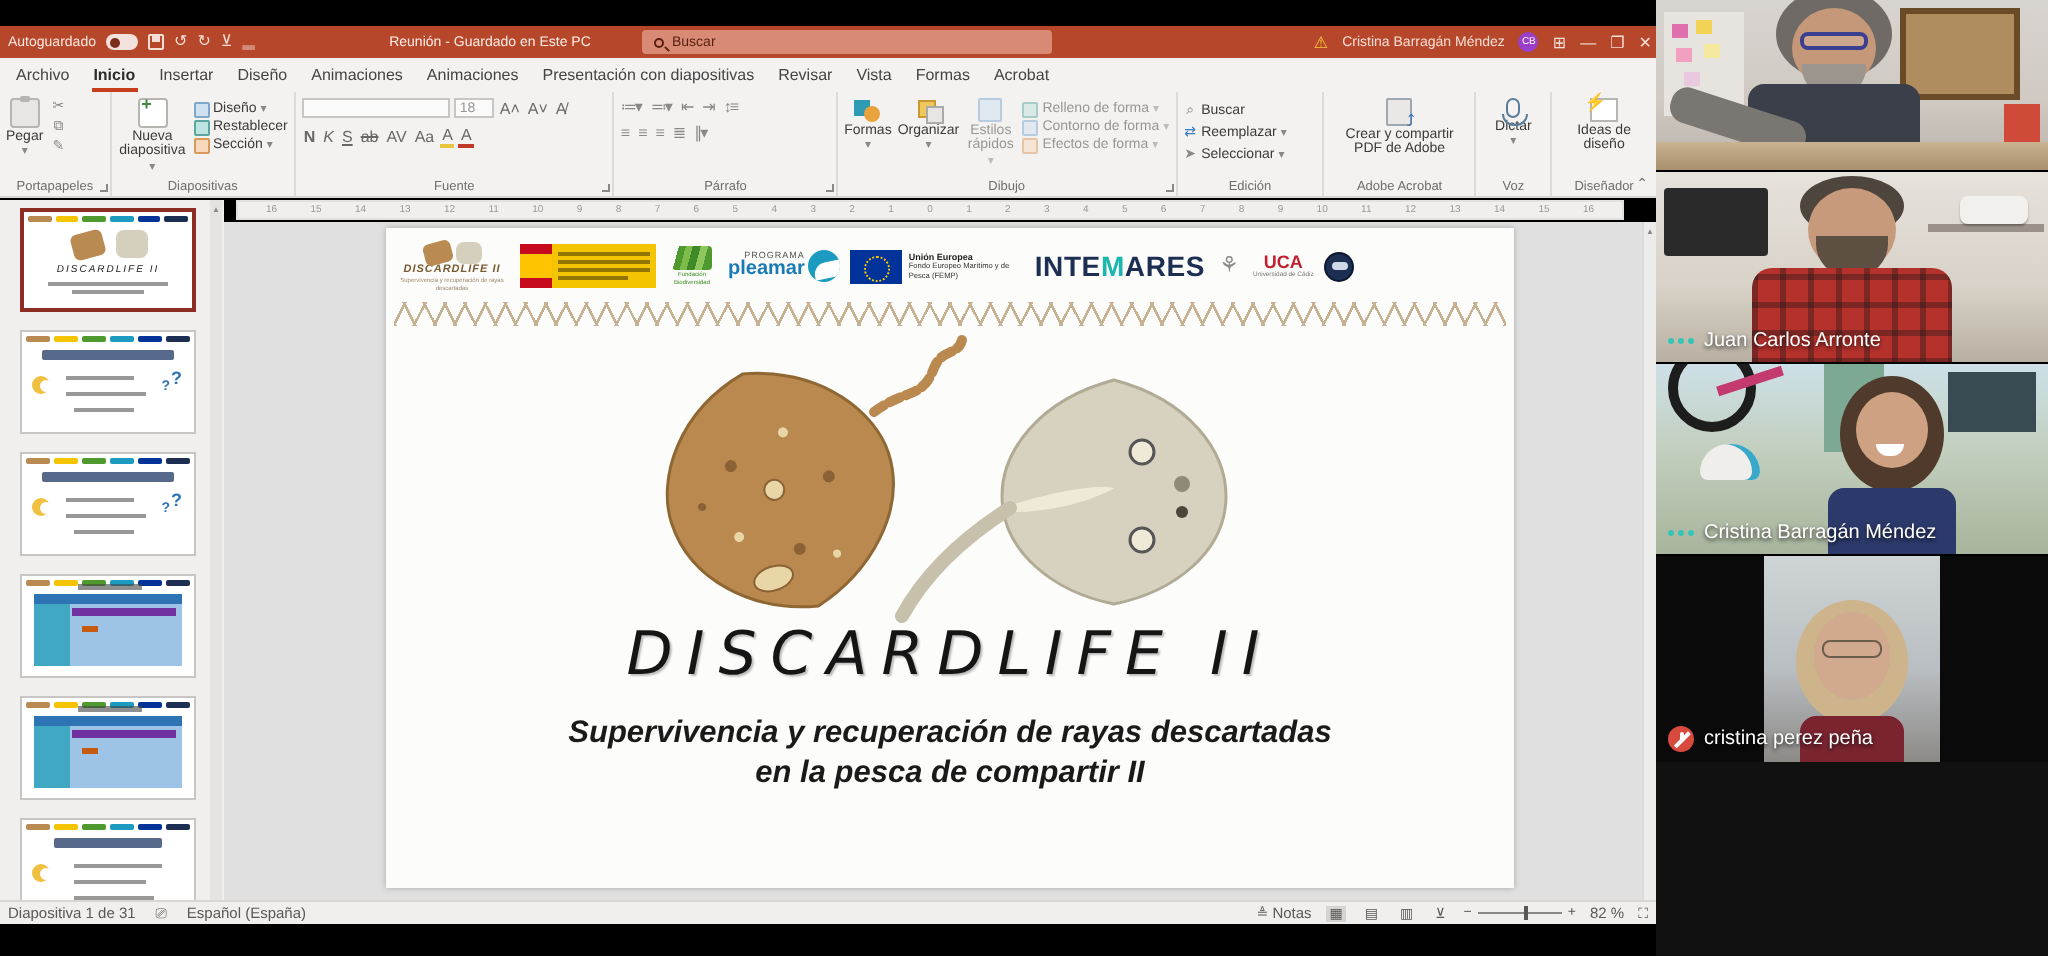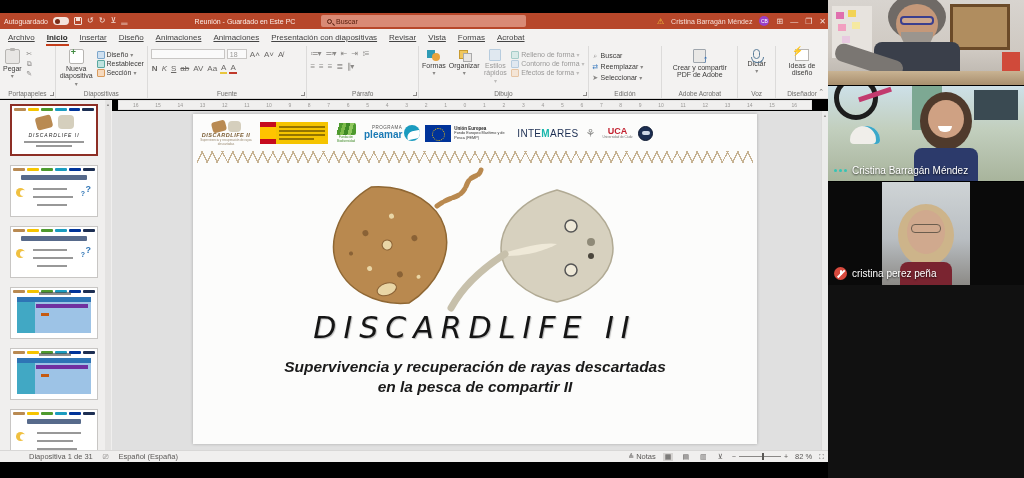--- a/index.html
+++ b/index.html
@@ -23,21 +23,21 @@
   .search-pill { position:absolute; left:321px; top:2px; width:205px; height:12px; background:#d98a75; border-radius:2px; display:flex; align-items:center; gap:4px; padding-left:6px; color:#59200f; }
   .mag { width:5px; height:5px; border:1px solid #59200f; border-radius:50%; position:relative; flex:0 0 auto; }
   .mag::after { content:""; position:absolute; left:4px; top:4px; width:3px; height:1px; background:#59200f; transform:rotate(45deg); }
   .tb-right { position:absolute; right:2px; top:0; height:16px; display:flex; align-items:center; gap:7px; }
   .warn { color:#f7c83d; font-size:8px; }
   .avatar { width:10px; height:10px; border-radius:50%; background:#9a3fc7; color:#fff; font-size:5px; display:flex; align-items:center; justify-content:center; }
   .winctl { color:#f3ded6; font-size:8px; }
 
   .tabrow { position:absolute; left:0; top:29px; width:828px; height:17px; background:#f3f2f1; display:flex; align-items:center; }
   .tabs { display:flex; align-items:center; gap:0; padding-left:2px; }
-  .tab { font-size:8px; color:#444; padding:3px 6px 4px; position:relative; white-space:nowrap;text-decoration:underline; }
+  .tab { font-size:8px; color:#444; padding:3px 6px 4px; position:relative; white-space:nowrap; }
   .tab.active { color:#2b2b2b; font-weight:bold; }
   .tab.active::after { content:""; position:absolute; left:5px; right:5px; bottom:0; height:2px; background:#c43e1c; }
   .tabrow-right { position:absolute; right:3px; top:1px; display:flex; gap:4px; }
   .pill-btn { display:flex; align-items:center; gap:3px; font-size:8px; color:#b0402a; background:#fbfaf9; border:1px solid #e2e0de; padding:2px 6px; border-radius:2px; }
   .share-glyph { width:7px; height:7px; position:relative; }
   .share-glyph::before { content:"↱"; font-size:8px; color:#b0402a; position:absolute; top:-2px; }
   .comment-glyph { width:8px; height:6px; border:1px solid #b0402a; border-radius:1px; position:relative; }
   .comment-glyph::after { content:""; position:absolute; left:1px; bottom:-3px; border:2px solid transparent; border-top-color:#b0402a; }
 
   .ribbon { position:absolute; left:0; top:46px; width:828px; height:53px; background:#f3f2f1; display:flex; font-size:7px; color:#3b3a39; border-bottom:1px solid #d8d7d6; }
@@ -130,39 +130,39 @@
   .pleamar-prog { font-size:4.5px; color:#555; letter-spacing:.5px; }
   .pleamar-name { font-size:10px; font-weight:bold; color:#1a7ab5; }
   .pleamar-circ { width:16px; height:16px; border-radius:50%; background:#1a9bbf; position:relative; overflow:hidden; }
   .pleamar-circ::after { content:""; position:absolute; left:3px; top:6px; width:14px; height:8px; background:#fff; border-radius:6px 0 0 0; transform:rotate(-12deg); }
   .eu-block { flex:0 0 auto; display:flex; gap:3px; align-items:center; }
   .eu-flag { width:26px; height:17px; background:#003399; position:relative; }
   .eu-flag::after { content:""; position:absolute; left:7px; top:3px; width:11px; height:11px; border-radius:50%; border:1.5px dotted #ffcc00; }
   .eu-txt { line-height:1.15; }
   .eu-title { font-size:4.5px; font-weight:bold; color:#222; }
   .eu-sub { font-size:3.8px; color:#333; width:58px; }
-  .intemares { flex:0 0 auto; font-size:10px; font-weight:normal; color:#1c2e52; letter-spacing:.3px; }
+  .intemares { flex:0 0 auto; font-size:14px; font-weight:bold; color:#1c2e52; letter-spacing:.3px; }
   .intemares b { color:#19b7ac; }
   .bird-logo { flex:0 0 auto; width:14px; height:14px; color:#8a8a88; font-size:11px; line-height:14px; text-align:center; }
   .uca { flex:0 0 auto; text-align:center; line-height:1; }
   .uca-name { font-size:9px; font-weight:bold; color:#c21f2e; }
   .uca-sub { font-size:3.2px; color:#777; }
   .ieo-circ { flex:0 0 auto; width:15px; height:15px; border-radius:50%; background:#1c2e52; border:1.5px solid #0d1830; position:relative; }
   .ieo-circ::after { content:""; position:absolute; left:3px; top:4px; width:8px; height:4px; background:#cfd8e8; border-radius:2px; }
   .lattice { position:absolute; left:4px; right:4px; top:37px; height:12px;
     background:
       repeating-linear-gradient(63deg, #b9a078 0 1.3px, transparent 1.3px 9px),
       repeating-linear-gradient(-63deg, #b9a078 0 1.3px, transparent 1.3px 9px);
     opacity:.8; }
   .rays-svg { position:absolute; left:102px; top:52px; }
   .slide-title { position:absolute; left:0; right:0; top:196px; text-align:center; font-size:30px; font-style:italic; letter-spacing:7px; color:#151515; font-family:"DejaVu Sans", sans-serif; text-shadow:1px 1px 1px rgba(0,0,0,.25); }
   .slide-sub { position:absolute; left:0; right:0; top:243px; text-align:center; font-size:15.5px; font-style:italic; font-weight:bold; color:#1a1a1a; line-height:1.3; }
   .slide-date { position:absolute; left:0; right:0; top:290px; text-align:center; font-size:9.5px; font-style:italic; font-weight:bold; color:#222; }
 
-  .statusbar { position:absolute; left:0; top:450px; width:828px; height:12px; background:#f0efee; border-top:1px solid #d8d7d6; display:flex; align-items:center; font-size:7.5px; color:#5a5856;padding-left:25px; }
+  .statusbar { position:absolute; left:0; top:450px; width:828px; height:12px; background:#f0efee; border-top:1px solid #d8d7d6; display:flex; align-items:center; font-size:7.5px; color:#5a5856; }
   .sb-left { display:flex; align-items:center; gap:10px; padding-left:4px; }
   .sb-right { position:absolute; right:4px; display:flex; align-items:center; gap:7px; }
   .sb-ic { font-size:7px; color:#5a5856; }
   .sb-view { padding:0 2px; }
   .sb-view.active { background:#d6d4d2; }
   .zoom-slider { display:flex; align-items:center; gap:3px; }
   .zs-track { width:42px; height:1px; background:#8a8886; position:relative; }
   .zs-knob { position:absolute; left:55%; top:-3px; width:2px; height:7px; background:#5a5856; }
 
   
@@ -711,20 +711,37 @@
       <span class="hair hair1"></span>
       <span class="face face1"></span>
       <span class="glasses"></span>
       <span class="beard"></span>
       <span class="torso torso1"></span>
       <span class="arm"></span>
       <span class="deskbar"></span>
     </div>
 
 
+    <div class="tile t3">
+      <div class="monitor"></div>
+      <div class="shelf"></div>
+      <div class="projector"></div>
+      <span class="hair hair3"></span>
+      <span class="face face3"></span>
+      <span class="beard3"></span>
+      <span class="plaid"></span>
+      <div class="namebar">
+        <span class="dots">
+            <i></i>
+            <i></i>
+            <i></i>
+          </span>
+        <span class="pname">Juan Carlos Arronte</span>
+      </div>
+    </div>
 
     <div class="tile t4">
       <div class="door"></div>
       <div class="poster4"></div>
       <div class="wheel"></div>
       <div class="frame"></div>
       <div class="helmet"></div>
       <span class="hair hair4"></span>
       <span class="face face4"></span>
       <span class="smile"></span>

